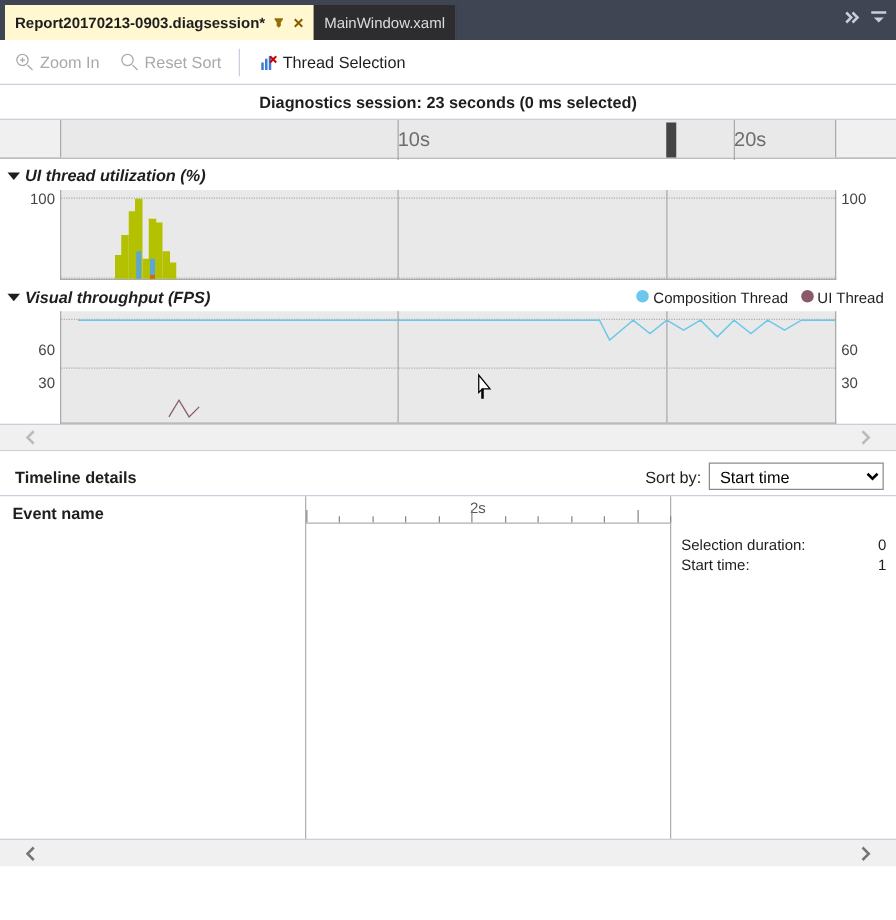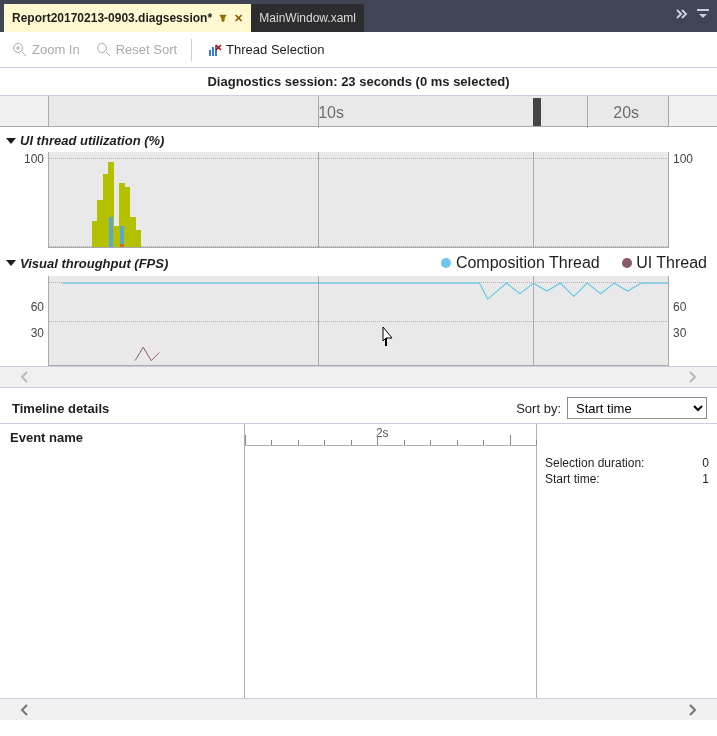--- a/index.html
+++ b/index.html
@@ -29,25 +29,25 @@
   .ruler-wrap { position: relative; height: 32px; border-top: 1px solid #cccedb; border-bottom: 1px solid #aaa; background: #f0f0f0; }
   .ruler-inner { position: absolute; left: 48px; right: 48px; top: 0; bottom: 0; background: #e9e9e9; border-left: 1px solid #aaa; border-right: 1px solid #aaa; }
   .ruler-tick { position: absolute; top: 8px; font-size: 16px; color: #6d6d6d; }
   .ruler-tick .major { position: absolute; top: -8px; left: 0; width: 1px; height: 32px; background: #aaa; }
   .ruler-marker { position: absolute; top: 2px; width: 8px; height: 28px; background: #444; }
 
   
   .section-head { display: flex; align-items: center; justify-content: space-between; padding: 6px 10px 4px 6px; background: #fff; font-weight: 600; }
   .section-head .title { display: flex; align-items: center; gap: 4px; font-style: italic; }
   .section-head .tri { width: 0; height: 0; border-left: 5px solid transparent; border-right: 5px solid transparent; border-top: 6px solid #1e1e1e; display: inline-block; }
-  .legend { display: flex; gap: 22px; font-weight: normal; font-size: 16px; align-items: center; }
+  .legend { display: flex; gap: 10px; font-weight: normal; font-size: 12px; align-items: center; }
   .legend .dot { width: 10px; height: 10px; border-radius: 50%; display: inline-block; }
 
   
-  .chart-wrap { position: relative; height: 96px; padding: 0 48px; }
+  .chart-wrap { position: relative; height: 72px; padding: 0 48px; }
   .chart-area { position: absolute; left: 48px; right: 48px; top: 0; bottom: 0; background: #e9e9e9; border-left: 1px solid #aaa; border-right: 1px solid #aaa; border-bottom: 1px solid #aaa; }
   .grid-dotted { position: absolute; left: 0; right: 0; height: 0; border-top: 1px dotted #b0b0b0; }
   .vline { position: absolute; top: 0; bottom: 0; width: 1px; background: #aaa; }
   .axis-label { position: absolute; font-size: 12px; color: #444; }
   .axis-left { text-align: right; width: 40px; left: 4px; }
   .axis-right { text-align: left; width: 40px; right: 4px; }
   .bars { position: absolute; left: 0; right: 0; bottom: 0; top: 0; }
   .bar { position: absolute; bottom: 0; width: 6px; }
   .bar.inner { width: 4px; }
   .line-svg { position: absolute; left: 0; top: 0; width: 100%; height: 100%; }
@@ -137,21 +137,21 @@
       </svg>
     <span>Thread Selection</span>
   </div>
 </div>
 
 <div class="diag-summary">Diagnostics session: 23 seconds (0 ms selected)</div>
 
 <div class="ruler-wrap">
   <div class="ruler-inner" id="ruler-inner">
       <div class="ruler-tick" style="left: 43.4783%;"><div class="major"></div>10s</div>
-      <div class="ruler-tick" style="left: 86.9565%; padding-left: 26px;"><div class="major"></div>20s</div>
+      <div class="ruler-tick" style="left: 86.9565%;"><div class="major"></div>20s</div>
       <div class="ruler-marker" style="left: 78.2609%;"></div>
     </div>
 </div>
 
 <div class="section-head">
   <div class="title">
     <span class="tri"></span>
     <span>UI thread utilization (%)</span>
   </div>
 </div>

